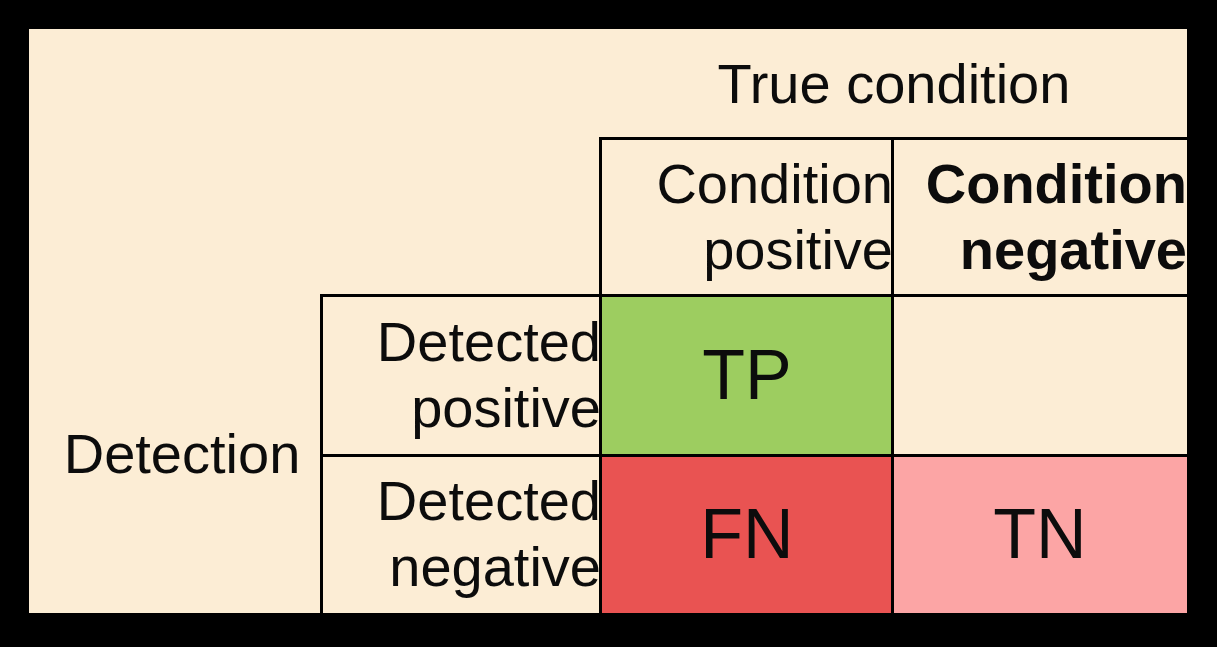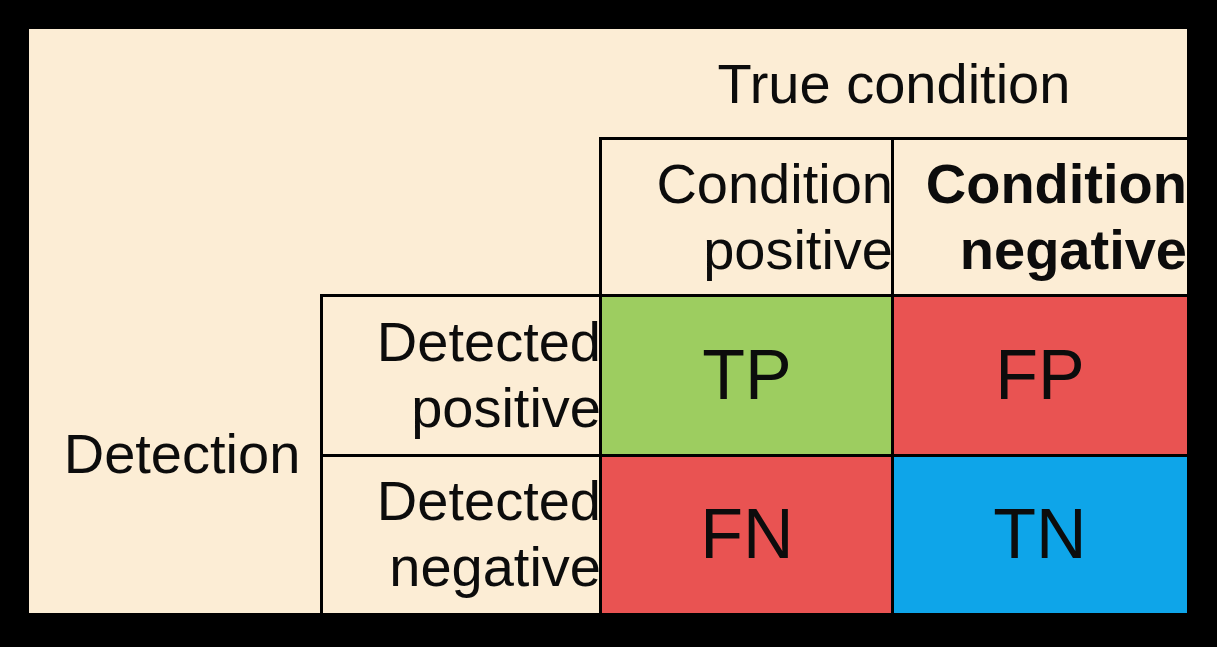--- a/index.html
+++ b/index.html
@@ -63,27 +63,24 @@
 </head>
 <body>
 
 <div class="canvas" style="background-color: rgb(0, 0, 0);">
 
   <div class="panel" style="background-color: rgb(252, 237, 213);">
 
     <div class="cell cell-tp" style="background-color: rgb(157, 205, 96);">
       <span>TP</span>
     </div>
-    <div class="cell cell-fp" style="background-color: rgb(233, 83, 82);">
-      <span>FP</span>
-    </div>
     <div class="cell cell-fn" style="background-color: rgb(233, 83, 82);">
       <span>FN</span>
     </div>
-    <div class="cell cell-tn" style="background-color: #0ea5e9;">
+    <div class="cell cell-tn" style="background-color: #fca5a5;">
       <span>TN</span>
     </div>
 
     <div class="gline v1" style="background-color: rgb(0, 0, 0);"></div>
     <div class="gline v2" style="background-color: rgb(0, 0, 0);"></div>
     <div class="gline v3" style="background-color: rgb(0, 0, 0);"></div>
     <div class="gline h1" style="background-color: rgb(0, 0, 0);"></div>
     <div class="gline h2" style="background-color: rgb(0, 0, 0);"></div>
     <div class="gline h3" style="background-color: rgb(0, 0, 0);"></div>
 

